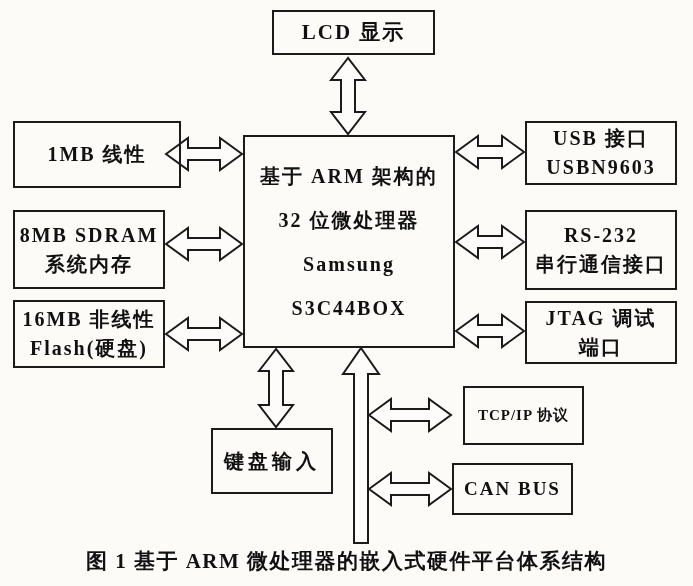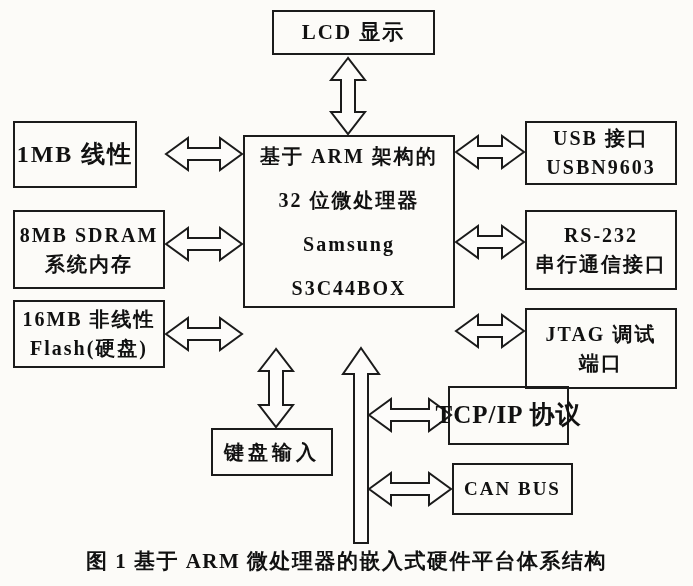--- a/index.html
+++ b/index.html
@@ -22,29 +22,29 @@
     justify-content: center;
     font-weight: bold;
     text-align: center;
     letter-spacing: 2px;
     line-height: 1.45;
     box-sizing: border-box;
   }
   .box .line { white-space: nowrap; }
 
   .node-lcd      { left: 272px; top: 10px;  width: 163px; height: 45px;  font-size: 21px; }
-  .node-flash-bios { left: 13px;  top: 121px; width: 124px; height: 67px;  font-size: 24px; }
+  .node-flash-bios { left: 13px;  top: 121px; width: 168px; height: 67px;  font-size: 20px; }
   .node-sdram    { left: 13px;  top: 210px; width: 152px; height: 79px;  font-size: 20px; }
   .node-flash-disk { left: 13px;  top: 300px; width: 152px; height: 68px;  font-size: 20px; }
-  .node-cpu      { left: 243px; top: 135px; width: 212px; height: 173px; font-size: 20px; line-height: 2.2; }
+  .node-cpu      { left: 243px; top: 135px; width: 212px; height: 213px; font-size: 20px; line-height: 2.2; }
   .node-usb      { left: 525px; top: 121px; width: 152px; height: 64px;  font-size: 20px; }
   .node-rs232    { left: 525px; top: 210px; width: 152px; height: 80px;  font-size: 20px; }
-  .node-jtag     { left: 525px; top: 308px; width: 152px; height: 81px;  font-size: 20px; }
-  .node-keyboard { left: 211px; top: 428px; width: 122px; height: 48px;  font-size: 20px; letter-spacing: 4px; }
-  .node-tcpip    { left: 448px; top: 386px; width: 121px; height: 59px;  font-size: 25px; letter-spacing: 1px; }
+  .node-jtag     { left: 525px; top: 301px; width: 152px; height: 63px;  font-size: 20px; }
+  .node-keyboard { left: 211px; top: 428px; width: 122px; height: 66px;  font-size: 20px; letter-spacing: 4px; }
+  .node-tcpip    { left: 463px; top: 386px; width: 121px; height: 59px;  font-size: 15px; letter-spacing: 1px; }
   .node-canbus   { left: 452px; top: 463px; width: 121px; height: 52px;  font-size: 19px; letter-spacing: 2px; }
 
   .arrow-layer {
     position: absolute;
     left: 0; top: 0;
     width: 693px; height: 586px;
   }
   .arrow-layer path {
     fill: #fdfcfa;
     stroke: #1b1b1b;

